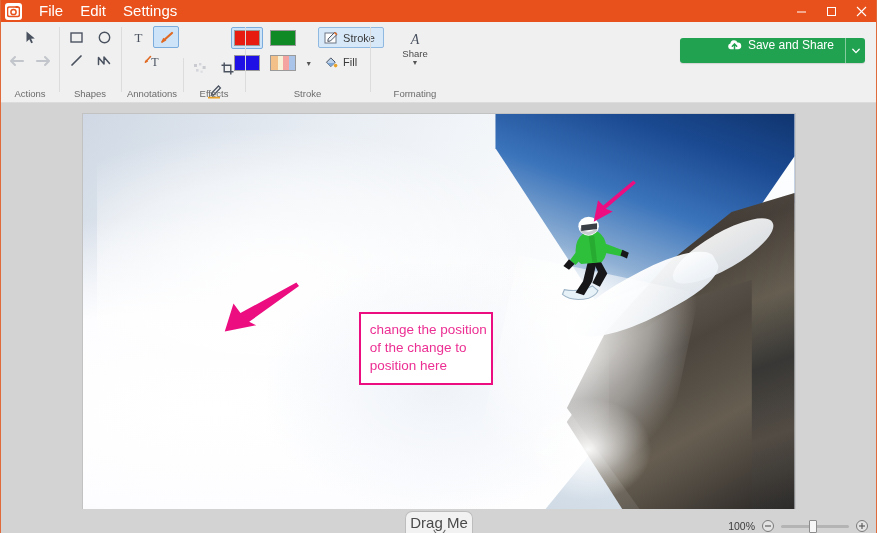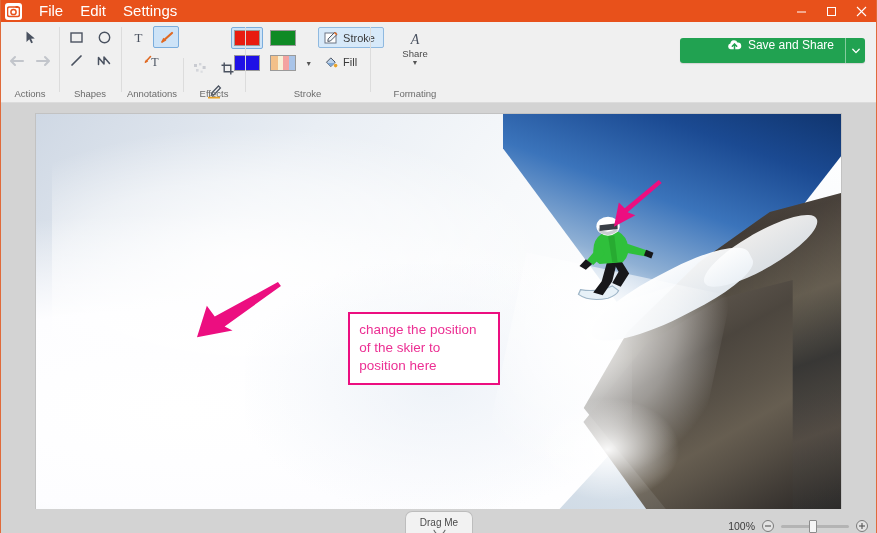--- a/index.html
+++ b/index.html
@@ -63,21 +63,21 @@
                background:#21a251; border-radius:3px; overflow:hidden; cursor:default;
                box-shadow:0 1px 1px rgba(0,0,0,.12); }
   .save-main { display:flex; align-items:flex-start; gap:6px; padding:0 11px 0 23px; color:#fff;
                font-size:12px;margin-left:24px; }
   .save-caret { width:20px; display:flex; align-items:center; justify-content:center; color:#fff;
                 border-left:1px solid rgba(255,255,255,.45); font-size:9px; }
 
   
   .stage { flex:1 1 auto; background:#d3d3d3; position:relative; display:flex;
            align-items:flex-start; justify-content:center; padding-top:11px; }
-  .canvas { width:805px; height:395px; position:relative; overflow:hidden;
+  .canvas { width:712px; height:395px; position:relative; overflow:hidden;
             box-shadow:0 0 0 1px #c2c2c2; background:#bef264; }
 
   
   .photo { position:absolute; inset:0; }
   .sky { position:absolute; inset:0;
          background:
            radial-gradient(ellipse 120% 80% at 18% 75%, #ffffff 0%, #fdfdff 32%, rgba(253,253,255,0) 62%),
            linear-gradient(128deg,#cfd8e4 0%, #e9eef4 26%, #f7f9fb 48%, #ffffff 70%, #ffffff 100%);
   }
   .cloud1 { position:absolute; left:2%; top:4%; width:62%; height:70%;
@@ -123,21 +123,21 @@
   .callout { position:absolute; background:#ffffff; border:2px solid #ec0e80;
              padding:7px 9px 8px 9px; }
   .callout-line { color:#ec2f93; font-size:13.5px; line-height:18px; white-space:nowrap; }
 
   
   .statusbar { flex:0 0 36px; background:#d3d3d3; position:relative; }
   .dragme { position:absolute; left:404px; top:2px; width:68px; height:34px;
             background:#f2f2f2; border:1px solid #bdbdbd; border-bottom:none;
             border-radius:7px 7px 0 0; display:flex; flex-direction:column;
             align-items:center; justify-content:flex-start; padding-top:5px; cursor:grab; }
-  .dragme .dm-label { font-size:10px; color:#4a4a4a; line-height:11px; }
+  .dragme .dm-label { font-size:15px; color:#4a4a4a; line-height:11px; }
   .dragme .dm-caret { font-size:8px; color:#6a6a6a; line-height:9px; margin-top:1px; }
   .zoomctl { position:absolute; right:8px; top:11px; display:flex; align-items:center; gap:7px; }
   .zoom-pct { font-size:10.5px; color:#3c3c3c; }
   .zcircle { width:12px; height:12px; border:1px solid #7b7b7b; border-radius:50%;
              display:flex; align-items:center; justify-content:center; color:#555;
              font-size:11px; line-height:1; cursor:default; background:#e3e3e3; }
   .zslider { width:68px; height:12px; position:relative; display:flex; align-items:center; }
   .ztrack { width:100%; height:3px; background:#b4b4b4; border-radius:2px; }
   .zhandle { position:absolute; left:28px; top:0; width:8px; height:13px; background:#f6f6f6;
              border:1px solid #8c8c8c; border-radius:1px; cursor:pointer; }
@@ -423,21 +423,21 @@
       </div>
 
       <div class="anno-arrow" style="left:19.8%; top:43.5%; width:10.8%; height:14%;">
         <svg viewBox="0 0 88 56" preserveAspectRatio="none">
           <path d="M87 0 L30 41 L38 45 L2 52 L12 20 L20 31 L84 -4 Z" fill="#ec0e80"></path>
         </svg>
       </div>
 
       <div class="callout" style="left:38.8%; top:50.2%; width:18.8%;">
         <div class="callout-line">change the position</div>
-        <div class="callout-line">of the skier to</div>
+        <div class="callout-line">of the change to</div>
         <div class="callout-line">position here</div>
       </div>
 
     </div>
   </div>
 
   <div class="statusbar">
     <div class="dragme">
       <span class="dm-label">Drag Me</span>
       <span class="dm-caret">

